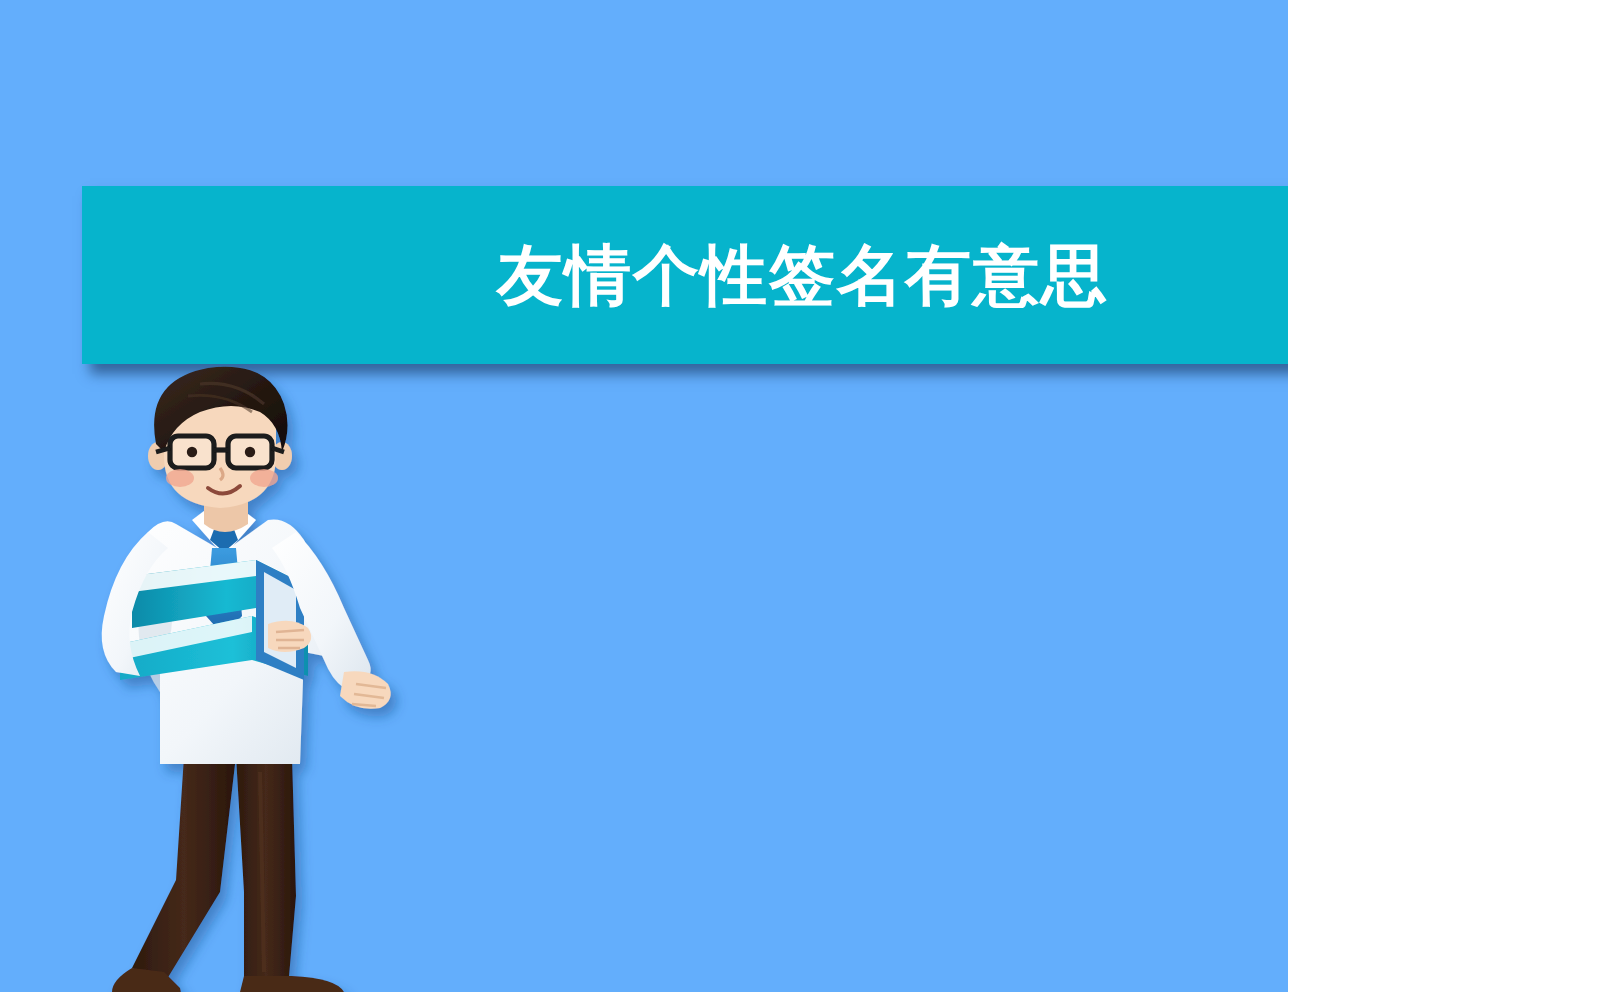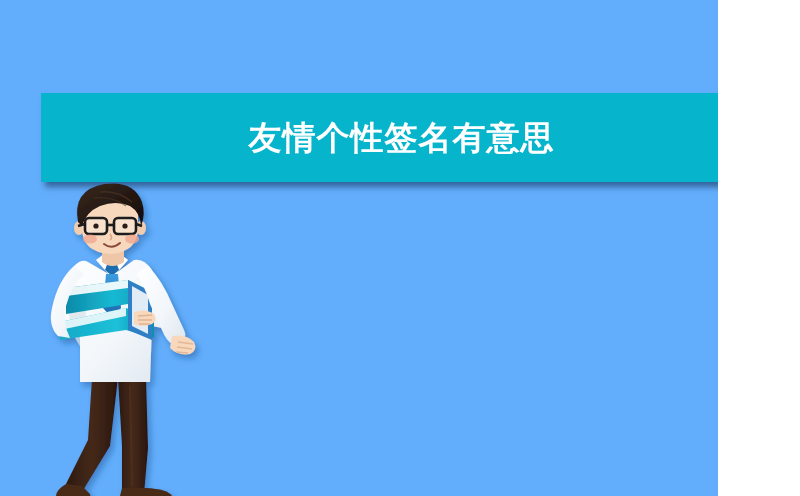--- a/index.html
+++ b/index.html
@@ -8,21 +8,21 @@
     padding: 0;
   }
   body {
     width: 800px;
     height: 496px;
     overflow: hidden;
     font-family: "DejaVu Sans", "Liberation Sans", sans-serif;
   }
   #stage {
     position: relative;
-    width: 718px;
+    width: 644px;
     height: 496px;
     background: #63aefc;
     overflow: hidden;
   }
   
   #banner {
     position: absolute;
     left: 41px;
     top: 93px;
     width: 717px;

